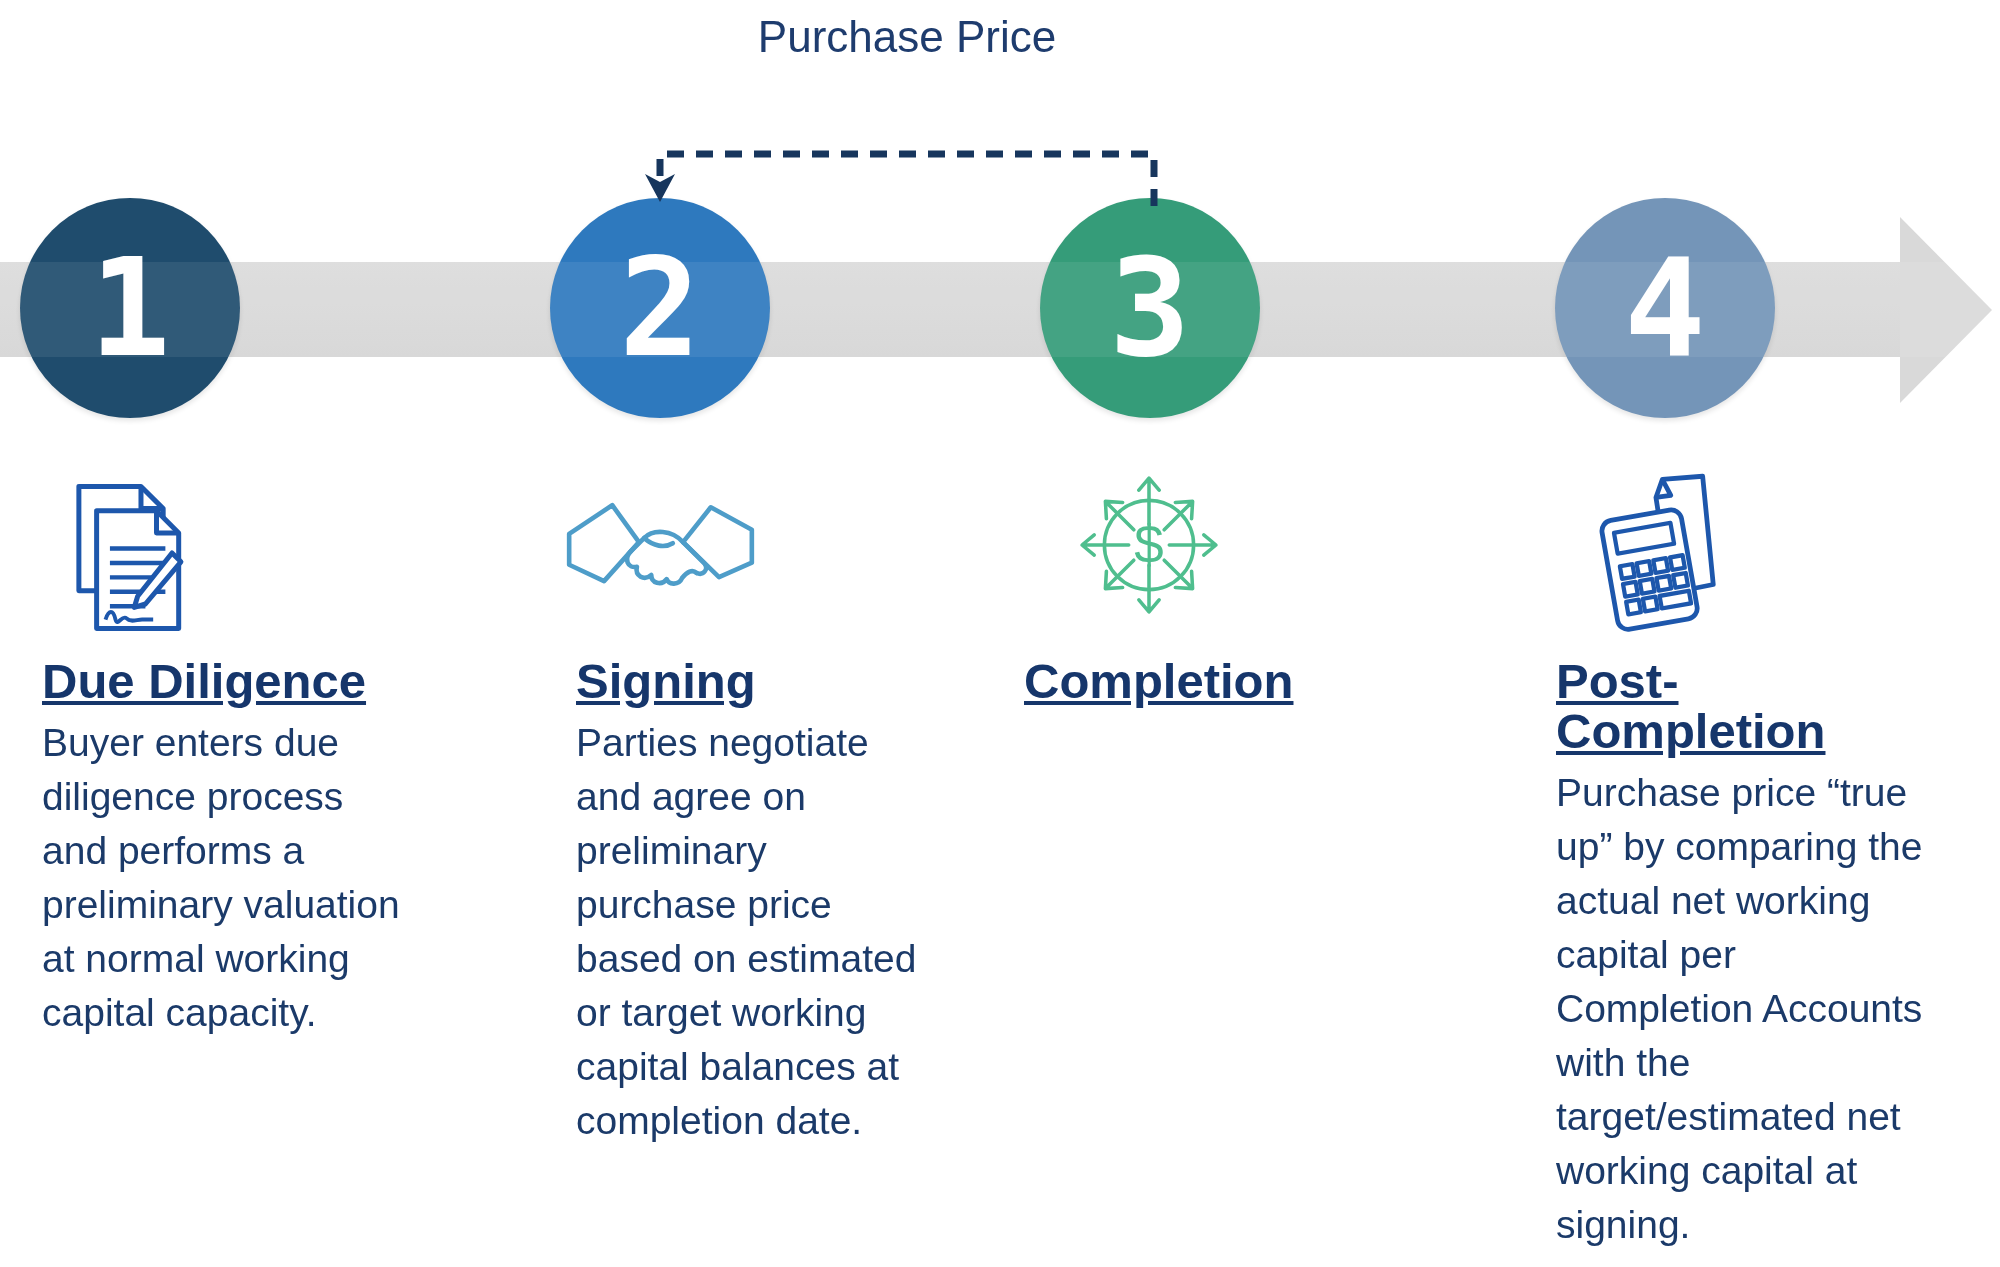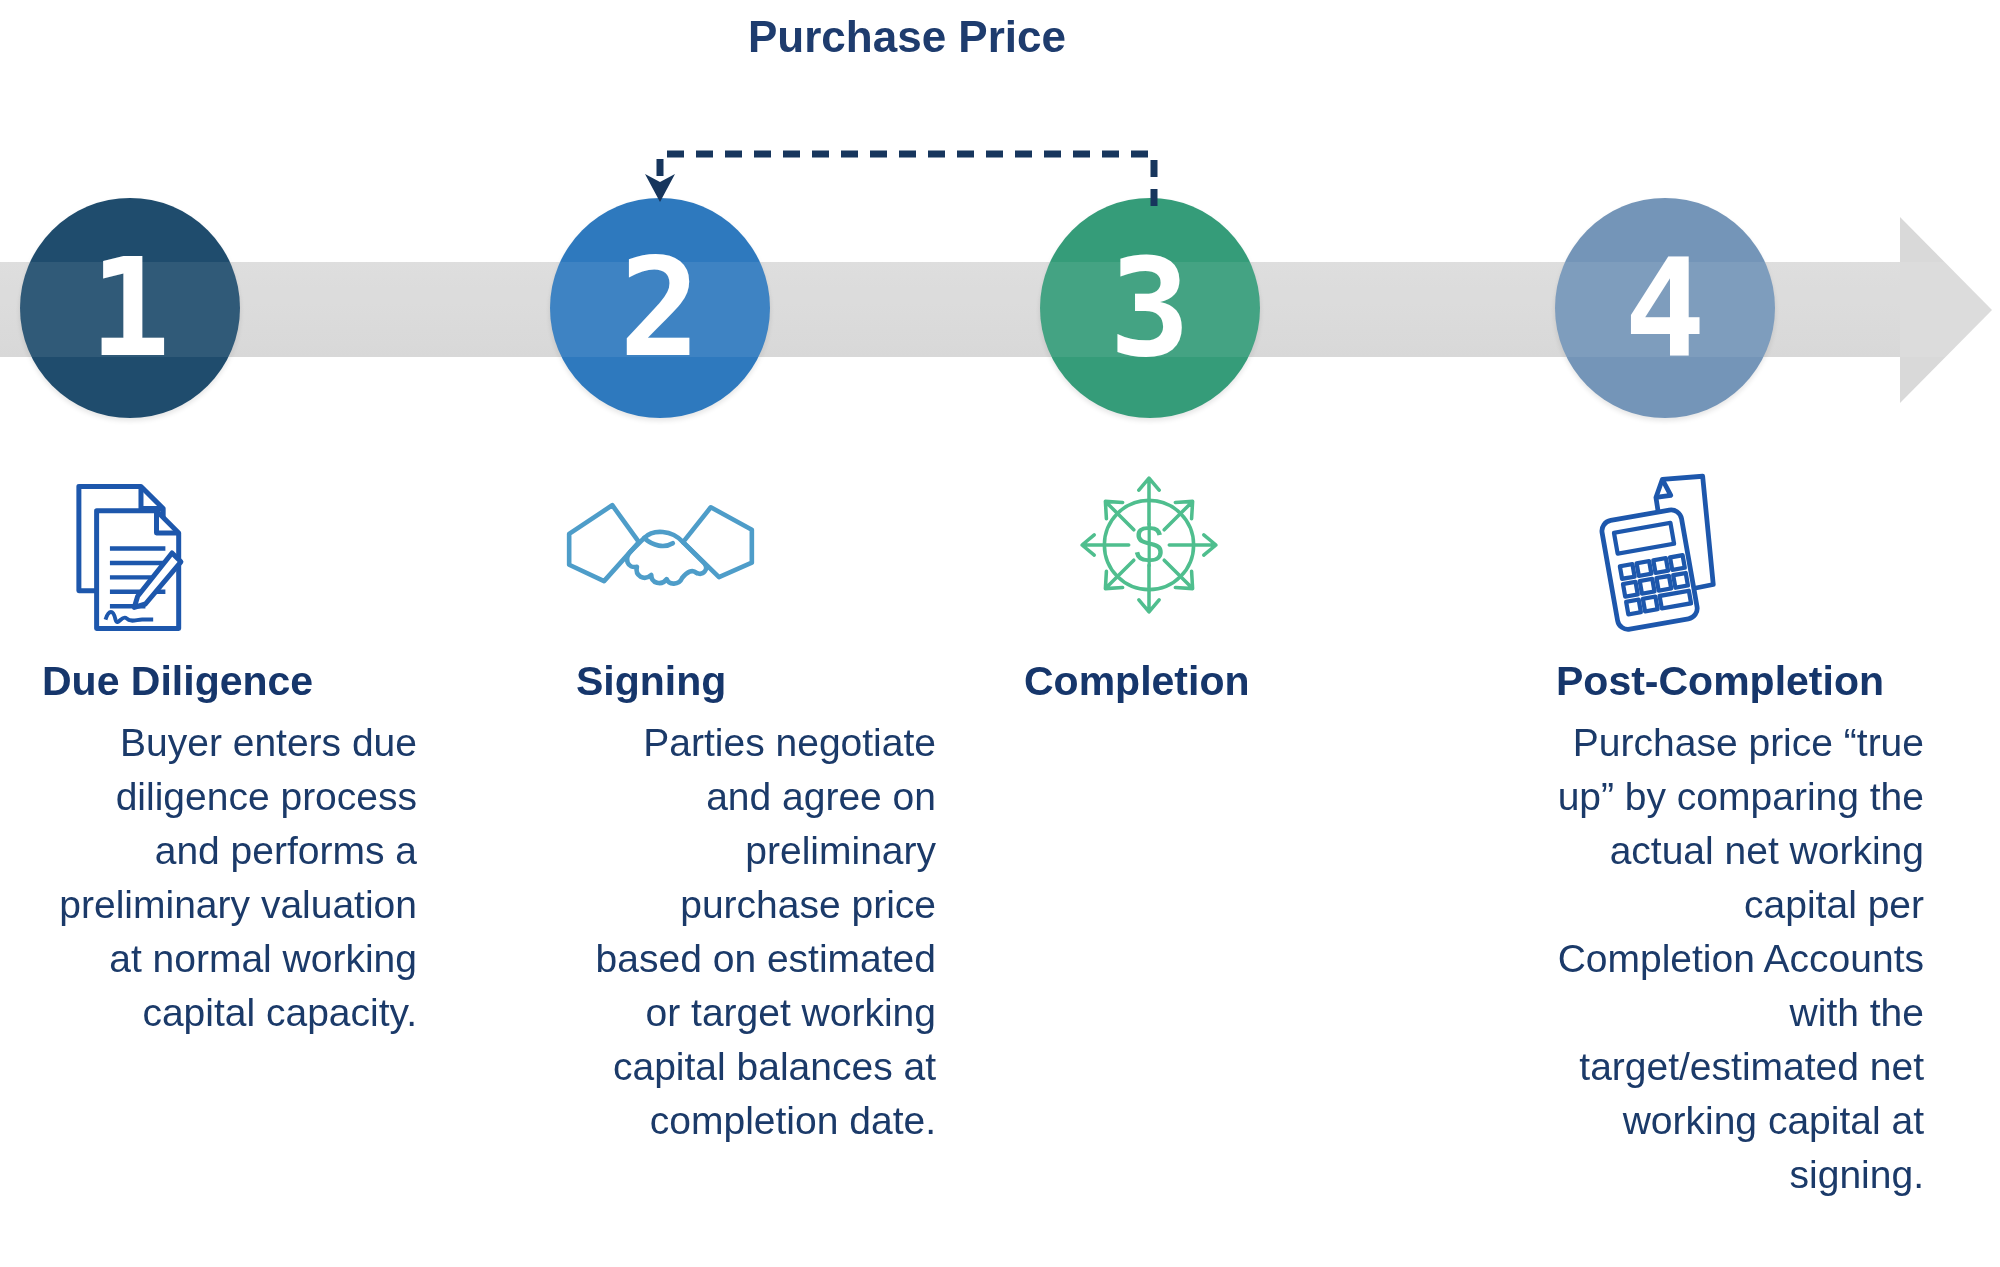--- a/index.html
+++ b/index.html
@@ -2,21 +2,21 @@
 <html><head>
 <meta charset="utf-8">
 <style>
   html,body{margin:0;padding:0;background:#ffffff;}
   .canvas{
     position:relative;width:2000px;height:1267px;background:#ffffff;
     font-family:"Liberation Sans",sans-serif;overflow:hidden;
   }
   .title{
     position:absolute;left:407px;top:8px;width:1000px;text-align:center;
-    font-weight:bold;font-size:44px;line-height:57px;color:#1E3C6E;
+    font-weight:normal;font-size:44px;line-height:57px;color:#1E3C6E;
   }
   .bracket{position:absolute;left:0;top:0;z-index:4;}
   .band{
     position:absolute;left:0;top:262px;width:1900px;height:95px;
     background:linear-gradient(180deg,#DCDCDC,#D5D5D5);z-index:1;
   }
   .band-head{
     position:absolute;left:1900px;top:217px;width:0;height:0;
     border-top:93px solid transparent;border-bottom:93px solid transparent;
     border-left:92px solid #D9D9D9;z-index:1;
@@ -32,22 +32,22 @@
     z-index:2;box-shadow:0 3px 5px rgba(0,0,0,0.10);
   }
   .c1{left:20px}.c2{left:550px}.c3{left:1040px}.c4{left:1555px}
   .icon{position:absolute;z-index:2;}
   .i1{left:70px;top:482px;width:122px}
   .i2{left:563px;top:497px;width:195px}
   .i3{left:1078px;top:474px;width:142px}
   .i4{left:1588px;top:472px;width:138px}
   .icon svg{display:block;width:100%;height:auto;}
   .stage-text{position:absolute;top:656px;color:#1B3A69;z-index:2;}
-  .stage-text h2{margin:0 0 10px 0;font-size:41px;line-height:50px;color:#16366B;font-weight:bold;}
-  .stage-text p{margin:0;font-size:39px;line-height:54px;text-align:right;}
+  .stage-text h2{margin:0 0 10px 0;font-size:49px;line-height:50px;color:#16366B;font-weight:bold;text-decoration:underline;}
+  .stage-text p{margin:0;font-size:39px;line-height:54px;}
   .t1{left:42px;width:375px}.t2{left:576px;width:360px}
   .t3{left:1024px;width:400px}.t4{left:1556px;width:368px}
 </style>
 </head>
 <body>
 
 <div class="canvas">
 
   <div class="title">
     <div>Purchase Price</div>

